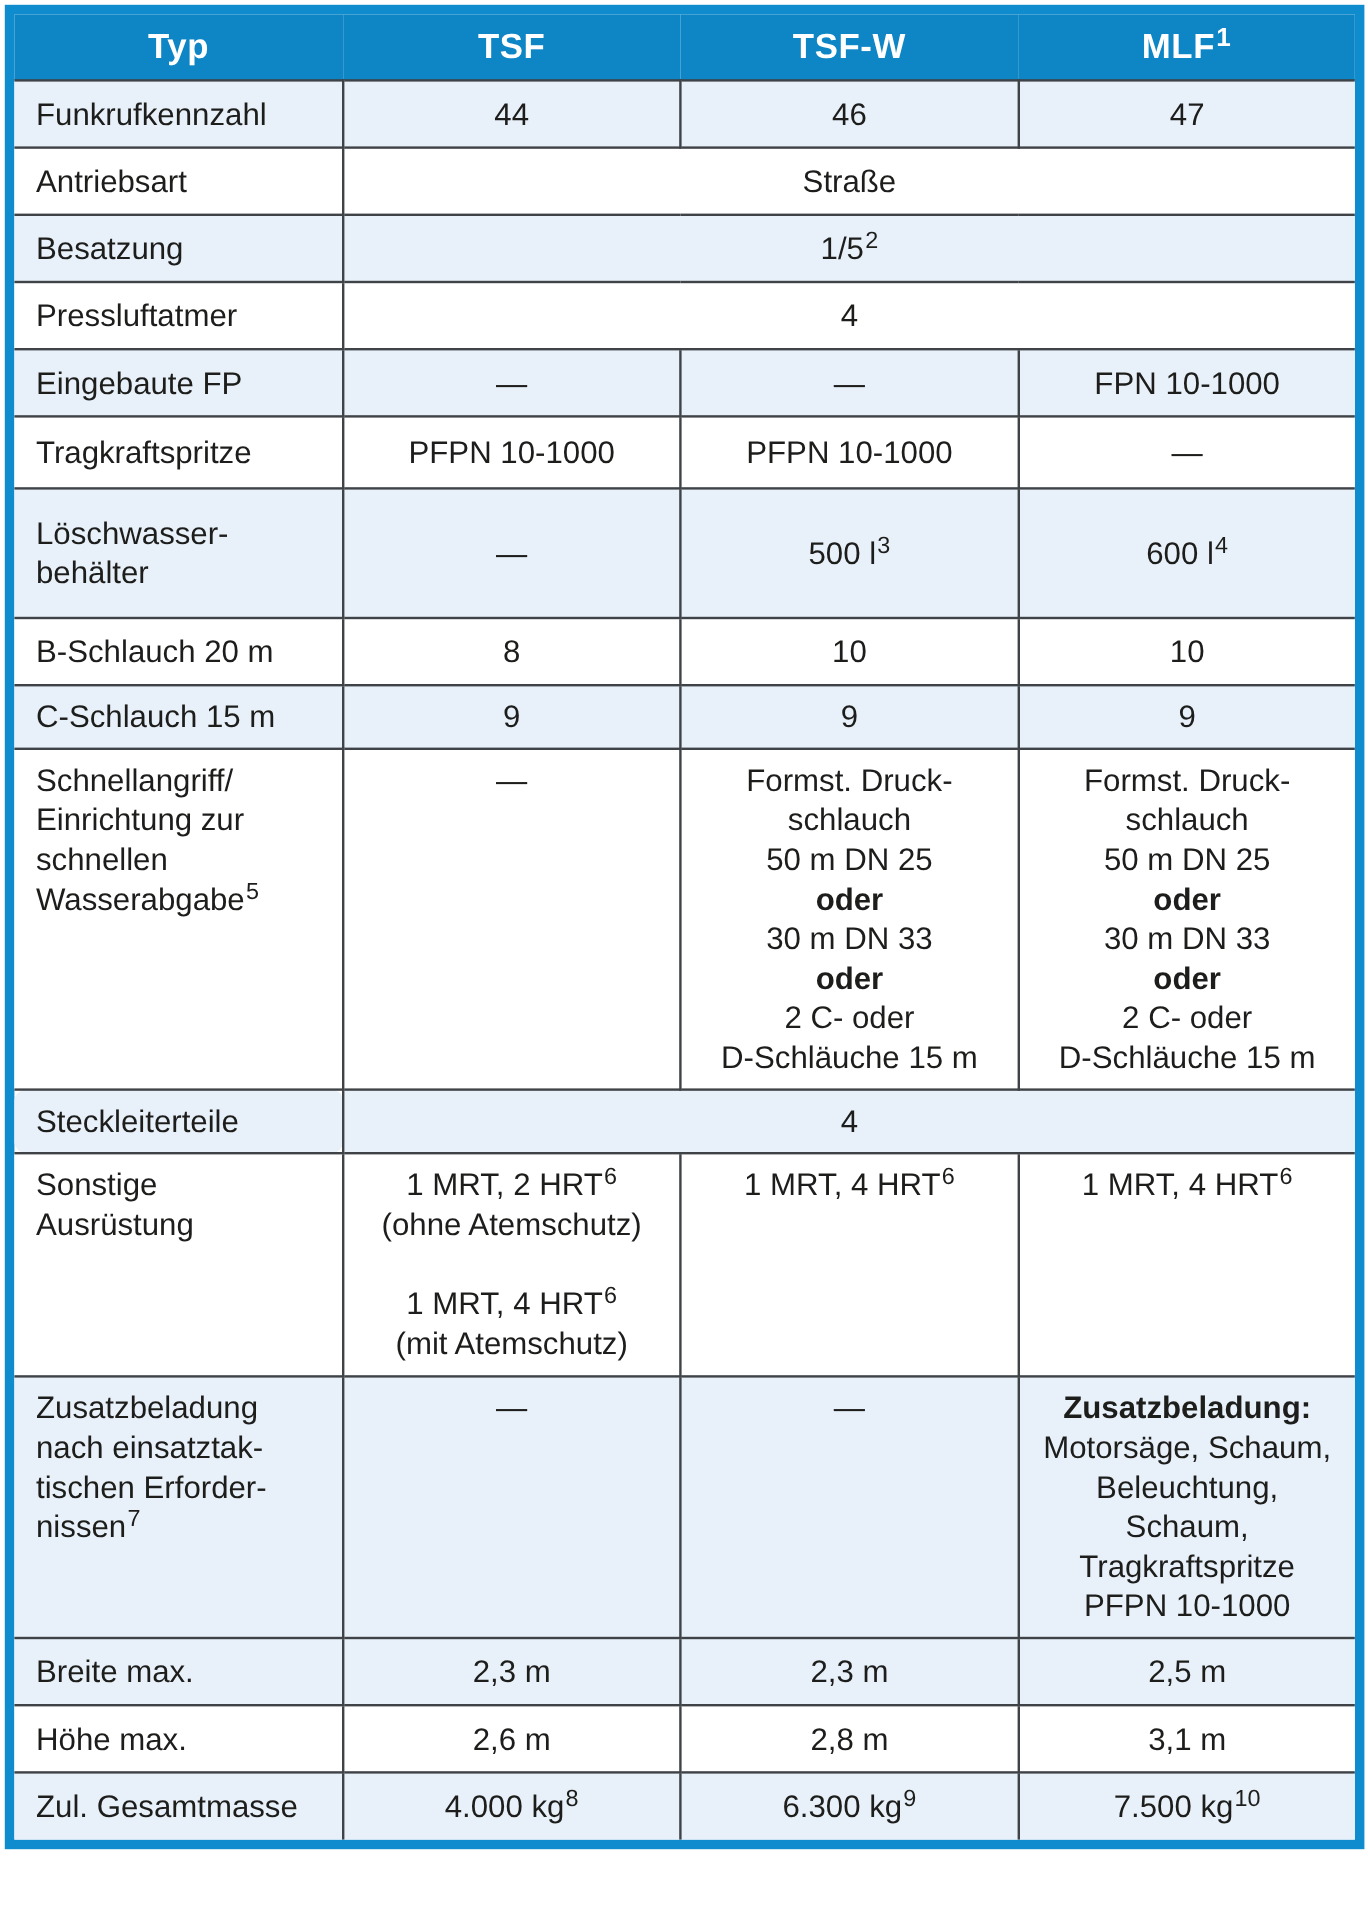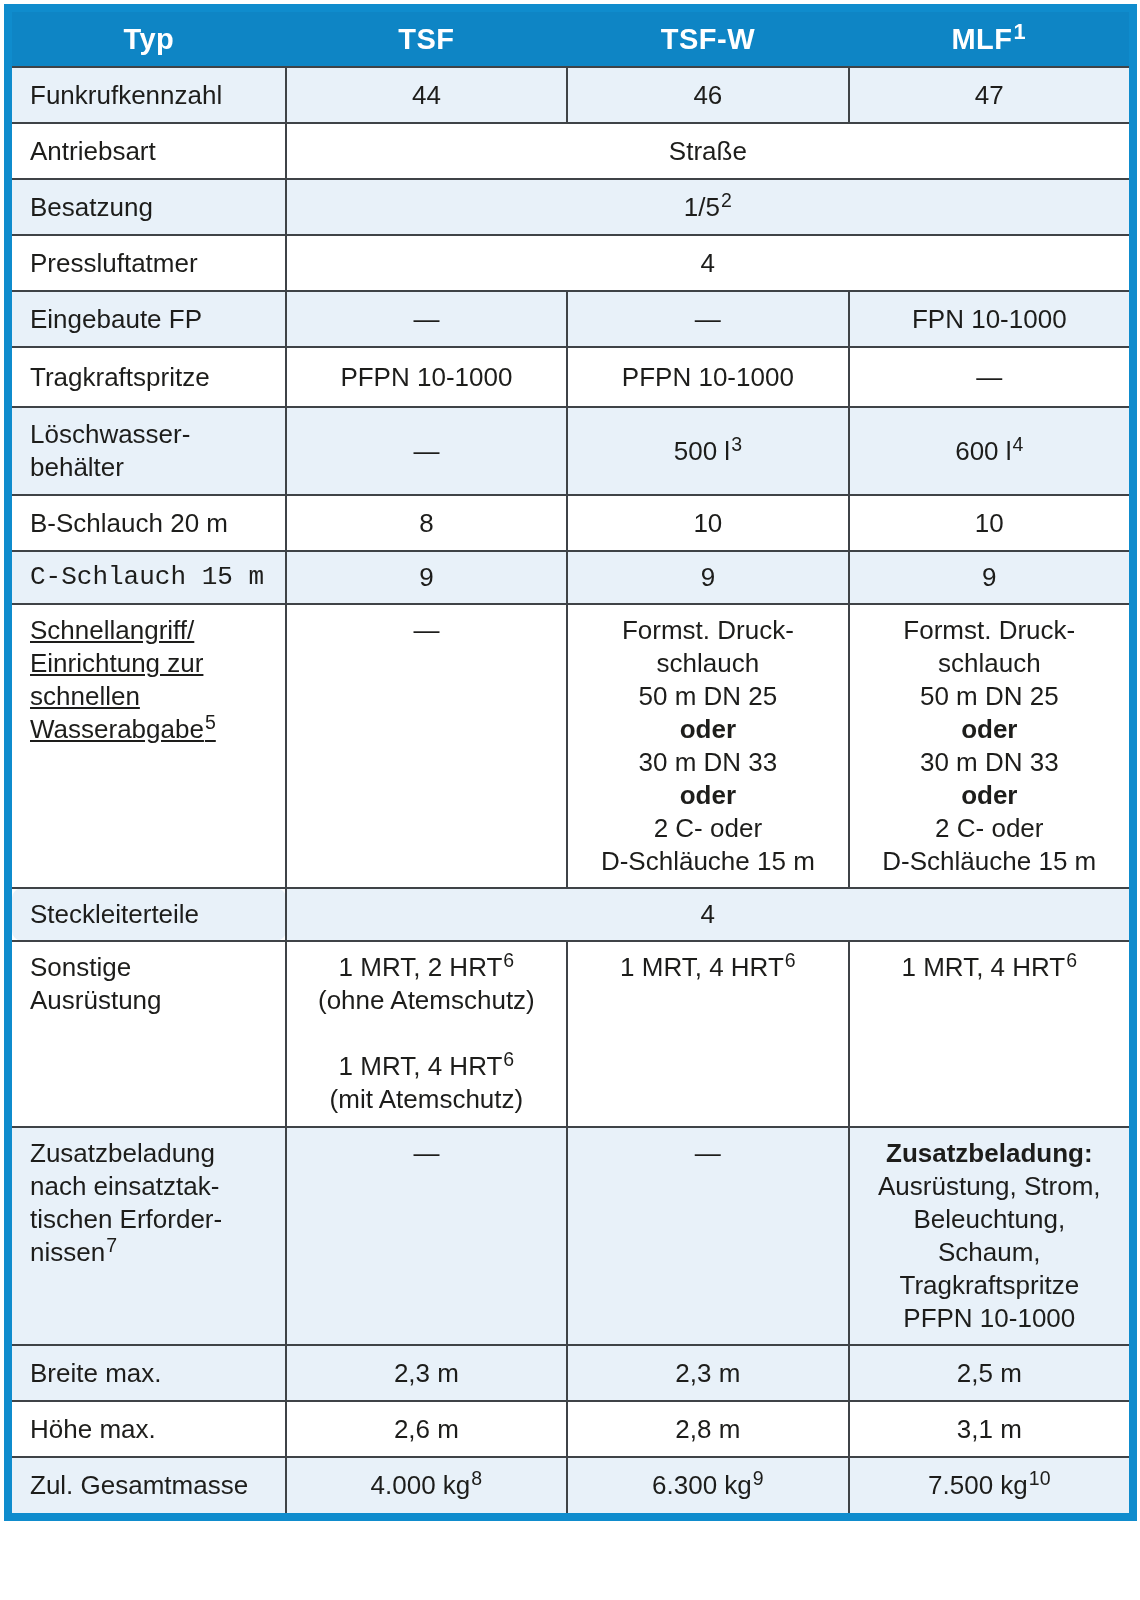--- a/index.html
+++ b/index.html
@@ -135,21 +135,21 @@
             <div class="line"><span>PFPN 10-1000</span></div>
           </td>
           <td class="value">
             <div class="line"><span>PFPN 10-1000</span></div>
           </td>
           <td class="value">
             <div class="line"><span>—</span></div>
           </td>
         </tr>
         <tr class="shaded">
-          <td class="label" style="height: 88px;">
+          <td class="label" style="height: 108px;">
             <div class="line"><span>Löschwasser-</span></div>
             <div class="line"><span>behälter</span></div>
           </td>
           <td class="value">
             <div class="line"><span>—</span></div>
           </td>
           <td class="value">
             <div class="line"><span>500 l</span><sup>3</sup></div>
           </td>
           <td class="value">
@@ -164,35 +164,35 @@
             <div class="line"><span>8</span></div>
           </td>
           <td class="value">
             <div class="line"><span>10</span></div>
           </td>
           <td class="value">
             <div class="line"><span>10</span></div>
           </td>
         </tr>
         <tr class="shaded">
-          <td class="label" style="height: 44px; font-family: Liberation Mono, monospace;">
+          <td class="label" style="height: 44px;">
             <div class="line"><span>C-Schlauch 15 m</span></div>
           </td>
           <td class="value">
             <div class="line"><span>9</span></div>
           </td>
           <td class="value">
             <div class="line"><span>9</span></div>
           </td>
           <td class="value">
             <div class="line"><span>9</span></div>
           </td>
         </tr>
         <tr class="plain valign-top">
-          <td class="label" style="height: 282px; text-decoration: underline;">
+          <td class="label" style="height: 282px;">
             <div class="line"><span>Schnellangriff/</span></div>
             <div class="line"><span>Einrichtung zur</span></div>
             <div class="line"><span>schnellen</span></div>
             <div class="line"><span>Wasserabgabe</span><sup>5</sup></div>
           </td>
           <td class="value">
             <div class="line"><span>—</span></div>
           </td>
           <td class="value">
             <div class="line"><span>Formst. Druck-</span></div>
@@ -249,21 +249,21 @@
             <div class="line"><span>nissen</span><sup>7</sup></div>
           </td>
           <td class="value">
             <div class="line"><span>—</span></div>
           </td>
           <td class="value">
             <div class="line"><span>—</span></div>
           </td>
           <td class="value">
             <div class="line bold"><span>Zusatzbeladung:</span></div>
-            <div class="line"><span>Ausrüstung, Strom,</span></div>
+            <div class="line"><span>Motorsäge, Schaum,</span></div>
             <div class="line"><span>Beleuchtung,</span></div>
             <div class="line"><span>Schaum,</span></div>
             <div class="line"><span>Tragkraftspritze</span></div>
             <div class="line"><span>PFPN 10-1000</span></div>
           </td>
         </tr>
         <tr class="shaded">
           <td class="label" style="height: 56px;">
             <div class="line"><span>Breite max.</span></div>
           </td>

